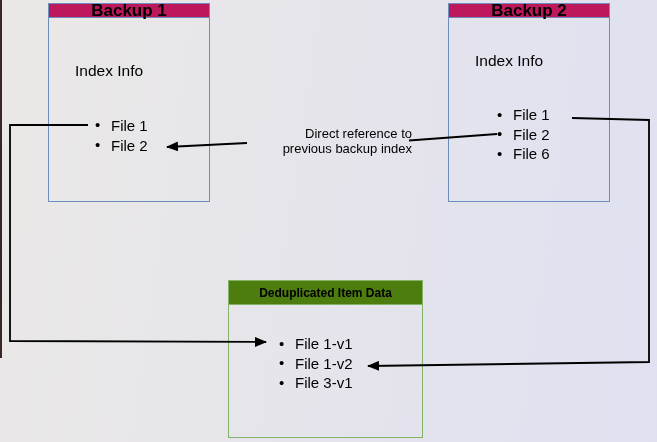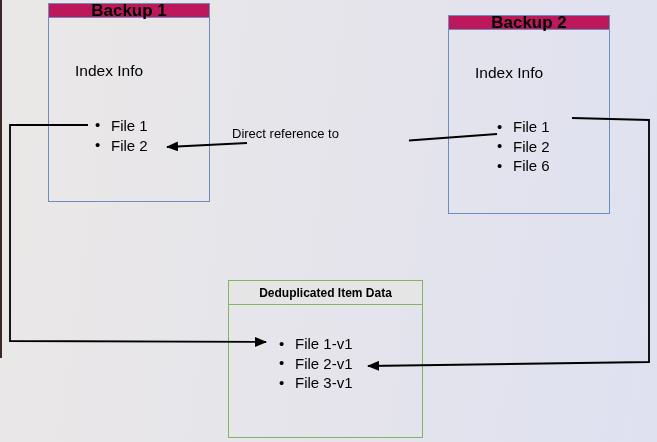--- a/index.html
+++ b/index.html
@@ -8,40 +8,40 @@
     background:linear-gradient(98deg,#eae8e6 0%,#e5e4ec 55%,#dfe1f1 100%);
     font-family:"Liberation Sans",sans-serif;color:#000;
   }
   .edge-strip{position:absolute;left:0;top:0;width:2px;height:358px;background:#3a2725;}
   .node{position:absolute;box-sizing:border-box;border:1.5px solid;}
   .node .hdr{box-sizing:border-box;width:100%;display:flex;align-items:center;justify-content:center;
     font-weight:bold;border-bottom:1.5px solid;}
   .blue{border-color:#6c8ebf;}
   .blue .hdr{background:#be185d;border-color:#6c8ebf;height:14px;font-size:17px;}
   .green{border-color:#82b366;}
-  .green .hdr{background:#e5e5e5;border-color:#82b366;height:24px;font-size:12px;}
+  .green .hdr{background:#4d7c0f;border-color:#82b366;height:24px;font-size:12px;}
   #backup1{left:48px;top:3px;width:162px;height:199px;}
-  #backup2{left:448px;top:3px;width:162px;height:199px;margin-top:12px;}
+  #backup2{left:448px;top:3px;width:162px;height:199px;}
   #dedup{left:228px;top:280px;width:195px;height:158px;}
   .heading{position:absolute;font-size:15.5px;}
   #backup1 .heading{left:26px;top:58px;}
   #backup2 .heading{left:26px;top:48px;}
   .list{position:absolute;}
   #backup1 .list{left:46px;top:111px;}
   #backup2 .list{left:48px;top:101px;}
   #dedup .list{left:50px;top:53px;}
   .li{display:flex;align-items:center;font-size:15px;}
   #backup1 .li{height:20px;}
   #backup2 .li{height:19.5px;}
   #dedup .li{height:19.5px;justify-content:center;}
   .dot{width:8px;margin-right:8px;font-size:15px;line-height:0;}
   #connectors{position:absolute;left:0;top:0;z-index:5;pointer-events:none;}
   .edge-label{
     position:absolute;left:232px;top:126px;width:180px;z-index:6;
-    text-align:left;font-size:13px;line-height:15px;
+    text-align:right;font-size:13px;line-height:15px;
   }
 </style>
 </head>
 <body>
 
 <div class="edge-strip"></div>
 
 <div class="node blue" id="backup1">
   <div class="hdr">Backup 1</div>
   <div class="heading">Index Info</div>
@@ -78,21 +78,21 @@
 
 <div class="node green" id="dedup">
   <div class="hdr">Deduplicated Item Data</div>
   <div class="list">
     <div class="li">
       <span class="dot">•</span>
       <span>File 1-v1</span>
     </div>
     <div class="li">
       <span class="dot">•</span>
-      <span>File 2-v1</span>
+      <span>File 1-v2</span>
     </div>
     <div class="li">
       <span class="dot">•</span>
       <span>File 3-v1</span>
     </div>
   </div>
 </div>
 
 <svg id="connectors" width="657" height="442" viewBox="0 0 657 442">
   <defs>
@@ -101,13 +101,14 @@
     </marker>
   </defs>
   <path d="M 88 125 L 10 125 L 10 341 L 266 342" fill="none" stroke="#000" stroke-width="1.8" marker-end="url(#arrow)"></path>
   <path d="M 572 118 L 649 120 L 649 362 L 368 366" fill="none" stroke="#000" stroke-width="1.8" marker-end="url(#arrow)"></path>
   <path d="M 497 134 L 409 140.5" fill="none" stroke="#000" stroke-width="1.8"></path>
   <path d="M 247 143 L 167 147" fill="none" stroke="#000" stroke-width="1.8" marker-end="url(#arrow)"></path>
 </svg>
 
 <div class="edge-label">
   <div>Direct reference to</div>
+  <div>previous backup index</div>
 </div>
 
 </body></html>

